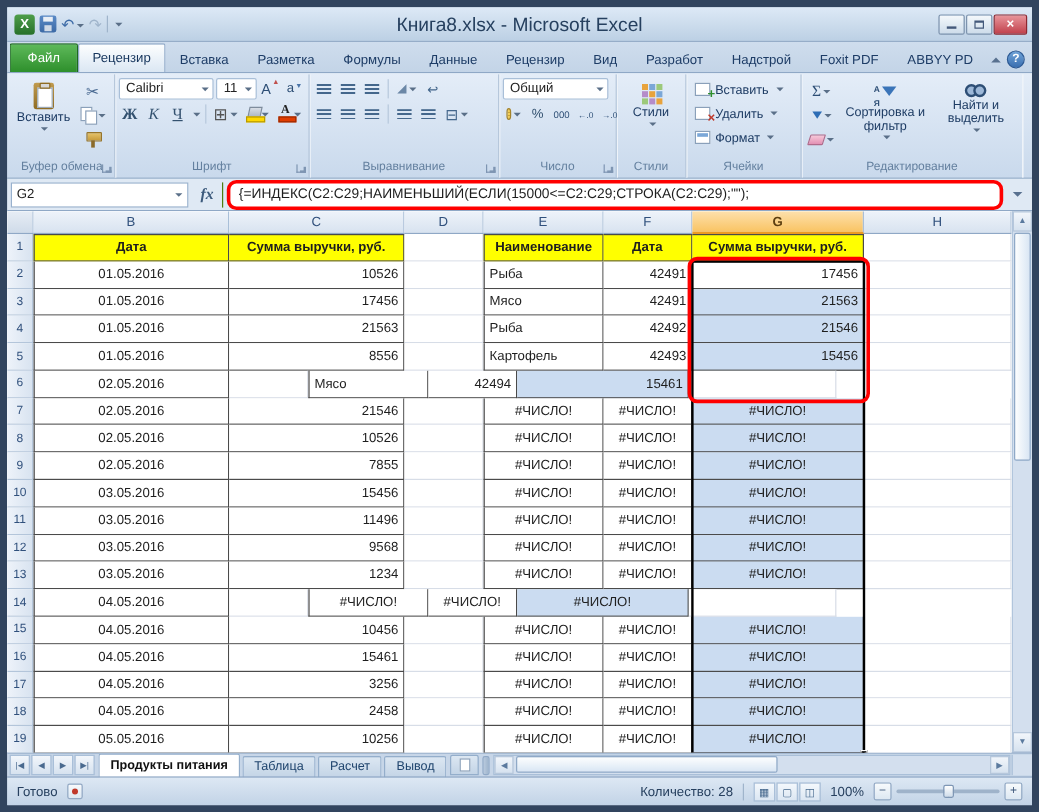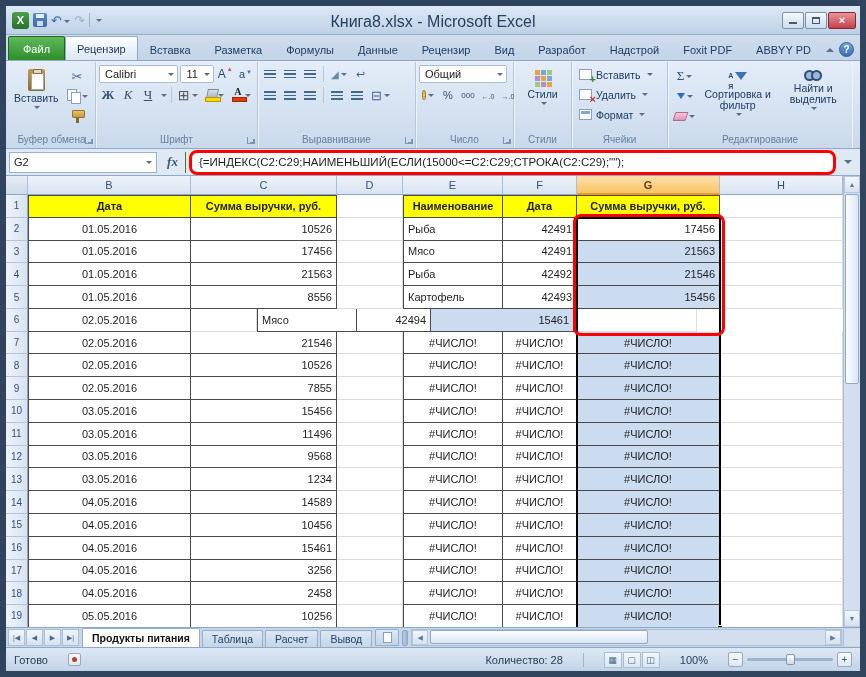--- a/index.html
+++ b/index.html
@@ -146,21 +146,21 @@
 .ins-tab{width:24px;height:17px;margin-left:3px;background:linear-gradient(#dce7f2,#c3d4e6);border:1px solid #94aecb;border-radius:2px 2px 0 0;display:flex;align-items:center;justify-content:center;flex:none}
 .ins-tab i{display:block;width:9px;height:11px;background:#fff;border:1px solid #8aa0ba}
 .splitter{width:6px;height:16px;margin:0 3px;background:linear-gradient(90deg,#b9cade,#9fb5cd);border:1px solid #8fa8c6;border-radius:2px;flex:none}
 .hscroll{display:flex;align-items:center;height:17px;flex:1;background:#d3dfee;border:1px solid #a9bfd8;margin-right:1px}
 .hbtn{width:16px;height:15px;display:flex;align-items:center;justify-content:center;font-size:7px;color:#5b7a9e;background:linear-gradient(#f2f6fb,#d6e2ef);border:1px solid #b6c7db;flex:none}
 .htrack{flex:1;position:relative;height:15px}
 .hthumb{position:absolute;left:2px;top:0;height:14px;width:55%;background:linear-gradient(#fdfefe,#d9e6f4);border:1px solid #8fa9c7;border-radius:2px}
 .corner-sq{width:17px;height:17px;background:#d3dfee;border-left:1px solid #a9bfd8;flex:none}
 
 
-.statusbar{height:24px;flex:none;background:linear-gradient(#dde8f4,#c2d3e6);border-top:1px solid #8fa8c6;display:flex;align-items:center;gap:20px;padding:0 8px;color:#27405f}
+.statusbar{height:24px;flex:none;background:linear-gradient(#dde8f4,#c2d3e6);border-top:1px solid #8fa8c6;display:flex;align-items:center;gap:8px;padding:0 8px;color:#27405f}
 .macro-ic{width:13px;height:13px;background:linear-gradient(#f7fafc,#dde8f2);border:1px solid #93a9c4;border-radius:2px;position:relative}
 .macro-ic::after{content:"";position:absolute;left:3px;top:3px;width:5px;height:5px;border-radius:50%;background:#c0392b}
 .sspacer{flex:1}
 .ssep{width:1px;height:14px;background:#9fb4cb}
 .views{display:flex;gap:1px}
 .vwbtn{width:18px;height:16px;border:1px solid #a9bfd8;background:linear-gradient(#f4f8fc,#dbe6f2);display:flex;align-items:center;justify-content:center;font-size:9px;color:#44678c}
 .zoom{display:flex;align-items:center;gap:4px}
 .zbtn{width:15px;height:15px;border:1px solid #93a9c4;background:linear-gradient(#f7fafc,#dde8f2);border-radius:2px;display:flex;align-items:center;justify-content:center;font-size:10px;color:#3c567a}
 .ztrack{width:86px;height:3px;background:#9fb3ca;border-radius:2px;position:relative}
 .znotch{position:absolute;left:50%;top:-3px;width:1px;height:9px;background:#7f97b5}
@@ -570,21 +570,20 @@
             <div class="cell tb ar" style="width: 146px;">1234</div>
             <div class="cell gl" style="width: 66px;"></div>
             <div class="cell tb tb-l ac" style="width: 100px;">#ЧИСЛО!</div>
             <div class="cell tb ac" style="width: 74px;">#ЧИСЛО!</div>
             <div class="cell tb ac sel" style="width: 143px;">#ЧИСЛО!</div>
             <div class="cell gl" style="width: 123px;"></div>
           </div>
           <div class="srow">
             <div class="rh">14</div>
             <div class="cell tb tb-l ac" style="width: 163px;">04.05.2016</div>
-            <div class="cell tb ar" style="width: 146px;">14589</div>
             <div class="cell gl" style="width: 66px;"></div>
             <div class="cell tb tb-l ac" style="width: 100px;">#ЧИСЛО!</div>
             <div class="cell tb ac" style="width: 74px;">#ЧИСЛО!</div>
             <div class="cell tb ac sel" style="width: 143px;">#ЧИСЛО!</div>
             <div class="cell gl" style="width: 123px;"></div>
           </div>
           <div class="srow">
             <div class="rh">15</div>
             <div class="cell tb tb-l ac" style="width: 163px;">04.05.2016</div>
             <div class="cell tb ar" style="width: 146px;">10456</div>

